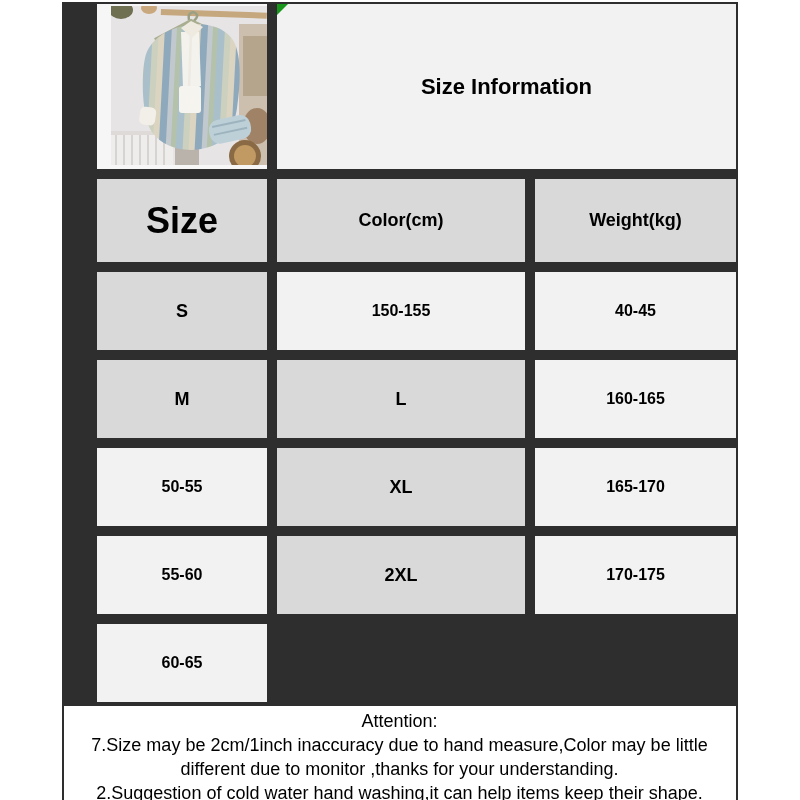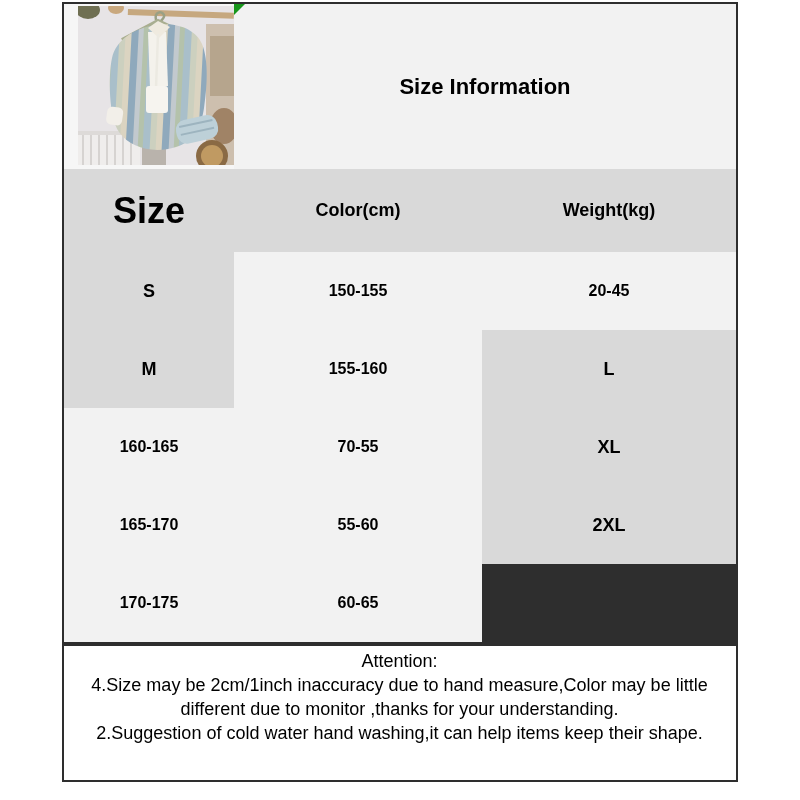--- a/index.html
+++ b/index.html
@@ -8,23 +8,24 @@
     background:#ffffff; color:#000;
     font-family:"Liberation Sans", sans-serif;
     overflow:hidden;
   }
   .sheet { position:absolute; left:62px; top:2px; width:676px; }
 
   
   .size-table {
     display:grid;
     grid-template-columns:170px 248px 1fr;
-    gap:0;
+    gap:10px;
     background:var(--border-color,#2e2e2e);
     border:2px solid var(--border-color,#2e2e2e);
+    padding-left:33px;
   }
   .cell {
     display:flex; align-items:center; justify-content:center;
     text-align:center; position:relative;
   }
   .r1 { height:165px; }
   .r2 { height:83px;  }
   .rd { height:78px;  }
 
   .photo-cell  { background:var(--photo-cell-bg,#f6f6f6); }
@@ -111,38 +112,37 @@
       <span class="corner-marker"></span>
       <span>Size Information</span>
     </div>
 
     <div class="cell r2 head-cell size-head">Size</div>
     <div class="cell r2 head-cell">Color(cm)</div>
     <div class="cell r2 head-cell">Weight(kg)</div>
 
     <div class="cell rd size-cell">S</div>
     <div class="cell rd val-cell">150-155</div>
-    <div class="cell rd val-cell">20-45</div>
+    <div class="cell rd val-cell">40-45</div>
 
     <div class="cell rd size-cell">M</div>
-    <div class="cell rd val-cell">155-160</div>
 
     <div class="cell rd size-cell">L</div>
     <div class="cell rd val-cell">160-165</div>
-    <div class="cell rd val-cell">70-55</div>
+    <div class="cell rd val-cell">50-55</div>
 
     <div class="cell rd size-cell">XL</div>
     <div class="cell rd val-cell">165-170</div>
     <div class="cell rd val-cell">55-60</div>
 
     <div class="cell rd size-cell">2XL</div>
     <div class="cell rd val-cell">170-175</div>
     <div class="cell rd val-cell">60-65</div>
 
   </div>
 
   <div class="attention">
     <div>Attention:</div>
-    <div>4.Size may be 2cm/1inch inaccuracy due to hand measure,Color may be little different due to monitor ,thanks for your understanding.</div>
+    <div>7.Size may be 2cm/1inch inaccuracy due to hand measure,Color may be little different due to monitor ,thanks for your understanding.</div>
     <div>2.Suggestion of cold water hand washing,it can help items keep their shape.</div>
   </div>
 
 </div>
 
 </body></html>

